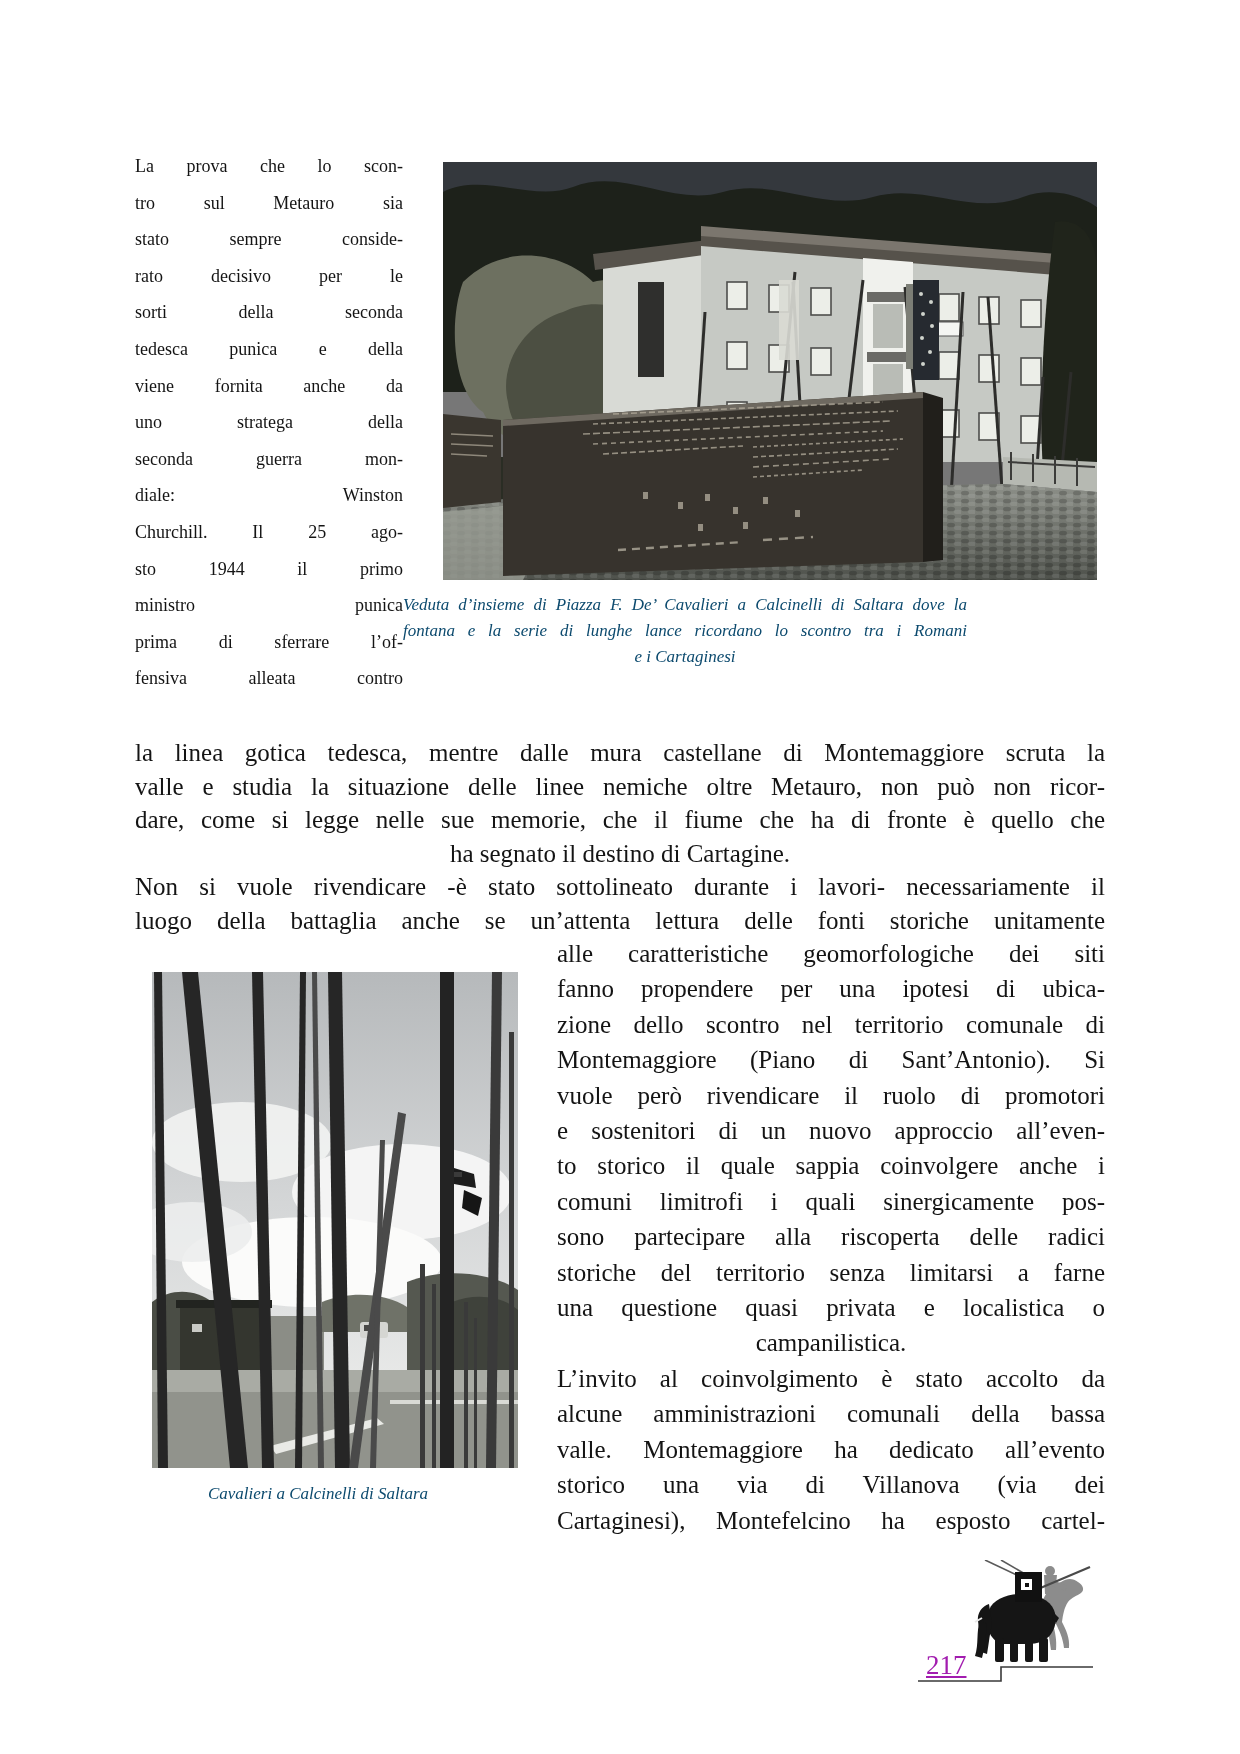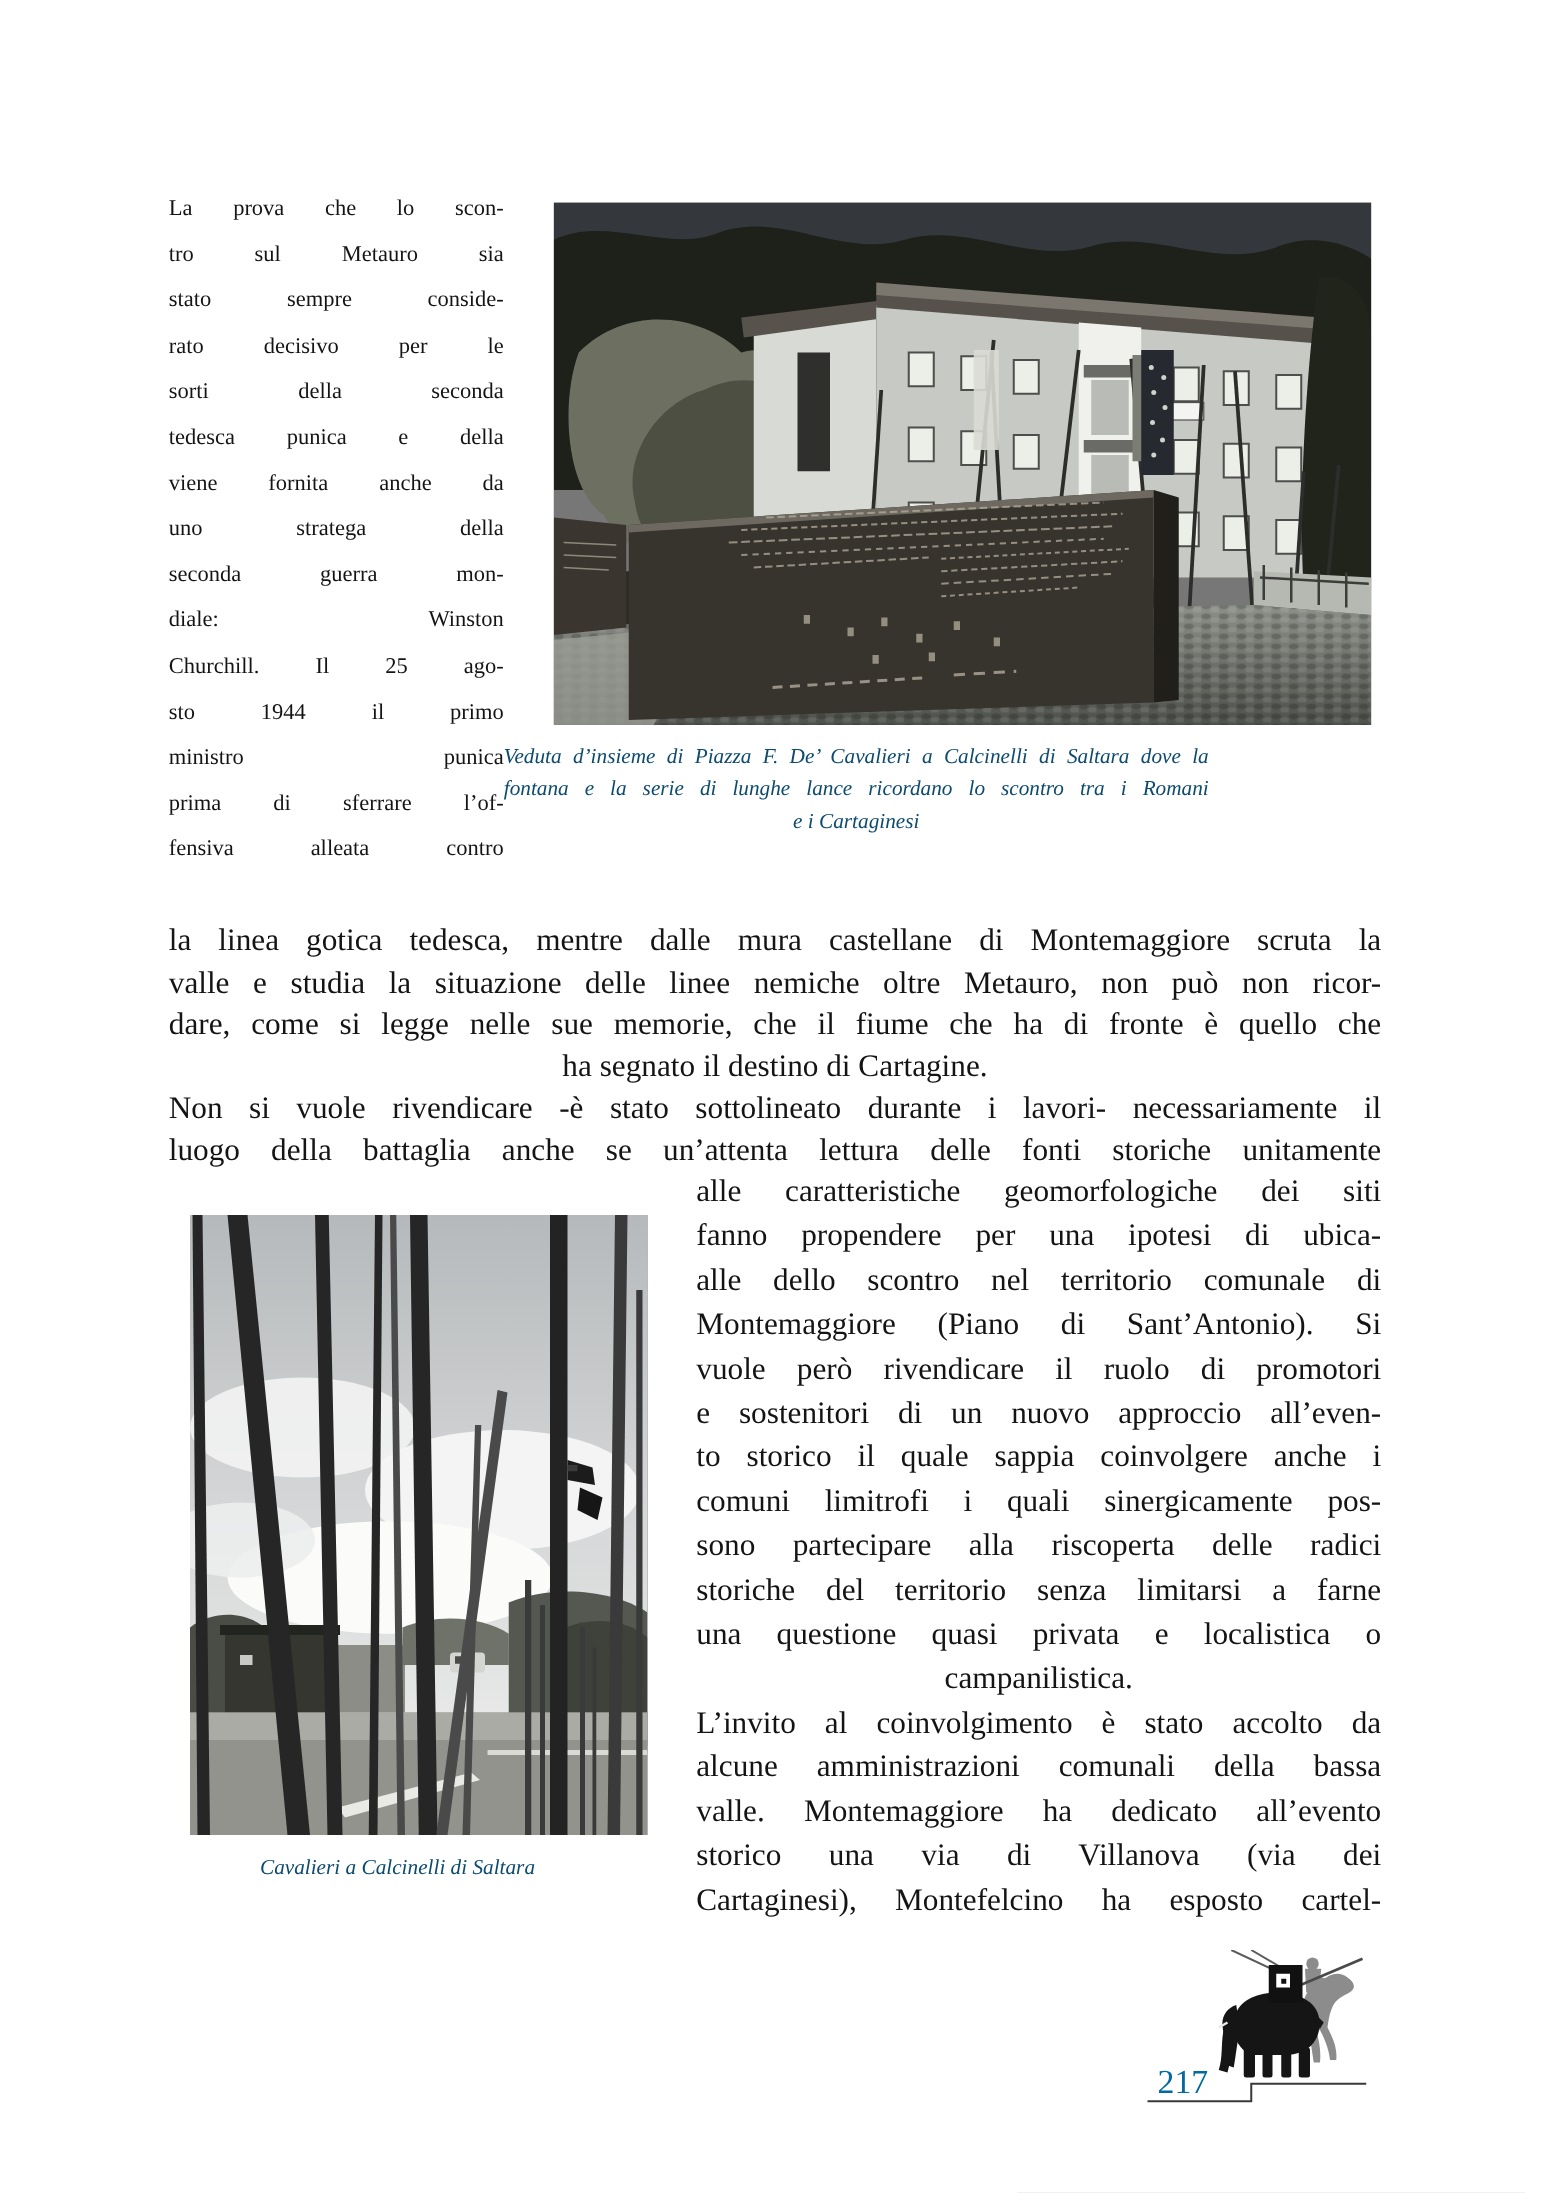--- a/index.html
+++ b/index.html
@@ -15,21 +15,21 @@
   .col1{left:135px;top:148px;width:268px;font-size:18px;line-height:36.6px;}
   .fullw{left:135px;top:736px;width:970px;font-size:25px;line-height:33.6px;}
   .col2{left:557px;top:936px;width:548px;font-size:25px;line-height:35.4px;}
   .caption{font-style:italic;color:#0c4a6e;}
   .cap1{left:403px;top:592px;width:564px;font-size:17px;line-height:26px;}
   .cap2{left:152px;top:1480px;width:332px;font-size:17px;line-height:27px;}
   .photo{overflow:hidden;background:#777;}
   .photo svg{display:block;}
   .photo1{left:443px;top:162px;width:654px;height:418px;}
   .photo2{left:152px;top:972px;width:366px;height:496px;}
-  .pagenum{left:926px;top:1650px;font-size:27px;color:#0369a1;}
+  .pagenum{left:926px;top:1650px;font-size:27px;color:#a21caf;text-decoration:underline;}
   .steprule{left:916px;top:1658px;}
   .elephant{left:973px;top:1560px;}
 </style>
 </head>
 <body>
 
 <div id="page">
 
   <div class="abs col1">
       <div class="tl just">La prova che lo scon-</div>
@@ -264,21 +264,21 @@
     </svg>
   </div>
 
   <div class="abs caption cap2">
       <div class="tl nat">Cavalieri a Calcinelli di Saltara</div>
     </div>
 
   <div class="abs col2">
       <div class="tl just">alle caratteristiche geomorfologiche dei siti</div>
       <div class="tl just">fanno propendere per una ipotesi di ubica-</div>
-      <div class="tl just">alle dello scontro nel territorio comunale di</div>
+      <div class="tl just">zione dello scontro nel territorio comunale di</div>
       <div class="tl just">Montemaggiore (Piano di Sant’Antonio). Si</div>
       <div class="tl just">vuole però rivendicare il ruolo di promotori</div>
       <div class="tl just">e sostenitori di un nuovo approccio all’even-</div>
       <div class="tl just">to storico il quale sappia coinvolgere anche i</div>
       <div class="tl just">comuni limitrofi i quali sinergicamente pos-</div>
       <div class="tl just">sono partecipare alla riscoperta delle radici</div>
       <div class="tl just">storiche del territorio senza limitarsi a farne</div>
       <div class="tl just">una questione quasi privata e localistica o</div>
       <div class="tl nat">campanilistica.</div>
       <div class="tl just">L’invito al coinvolgimento è stato accolto da</div>

